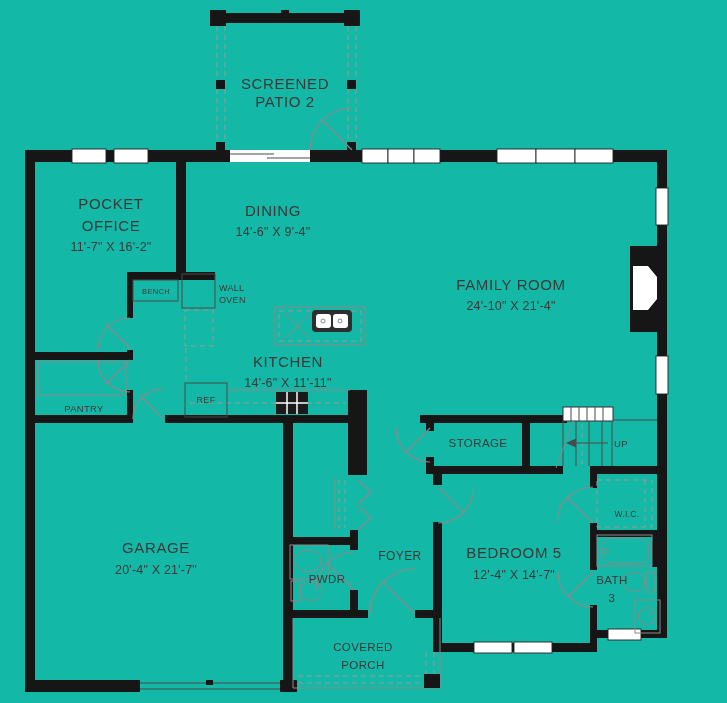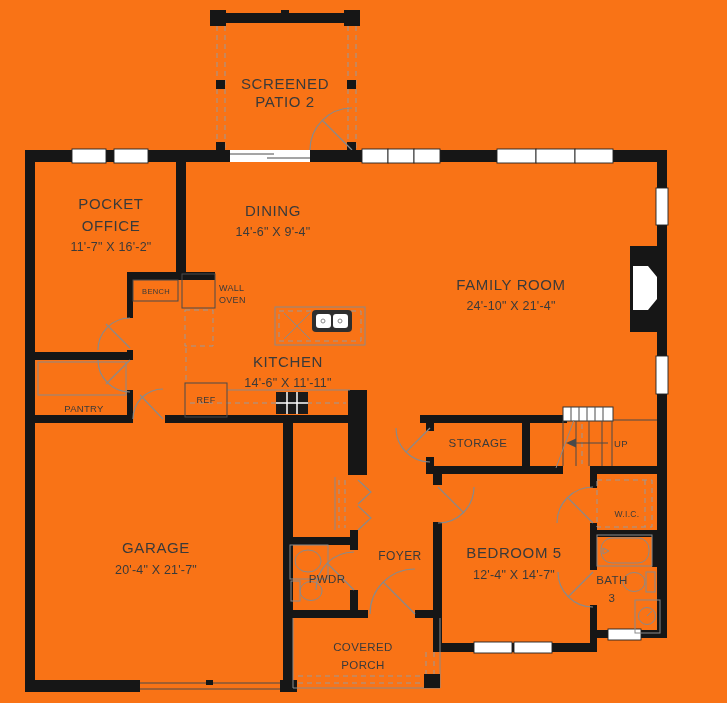--- a/index.html
+++ b/index.html
@@ -1,16 +1,16 @@
 <!DOCTYPE html>
 <html><head>
 <meta charset="utf-8">
 <style>
   html,body{margin:0;padding:0;background:#ffffff;}
-  .stage{position:relative;width:727px;height:703px;background:#f97316;overflow:hidden;}
+  .stage{position:relative;width:727px;height:703px;background:#14b8a6;overflow:hidden;}
   svg{display:block;}
   text{font-family:"Liberation Sans","DejaVu Sans",sans-serif;fill:#3a3a3a;}
   .room-name{font-size:15px;letter-spacing:.6px;text-anchor:middle;}
   .room-dim{font-size:12.5px;letter-spacing:.2px;text-anchor:middle;}
   .label-md{font-size:11px;letter-spacing:.4px;text-anchor:middle;}
   .label-sm{font-size:9px;letter-spacing:.3px;text-anchor:middle;}
   .label-xs{font-size:7.5px;letter-spacing:.3px;text-anchor:middle;}
   .wall{fill:#161616;}
   .thin{stroke:#4a4a4a;stroke-width:1;fill:none;}
   .lite{stroke:#8a8a8a;stroke-width:1;fill:none;}

